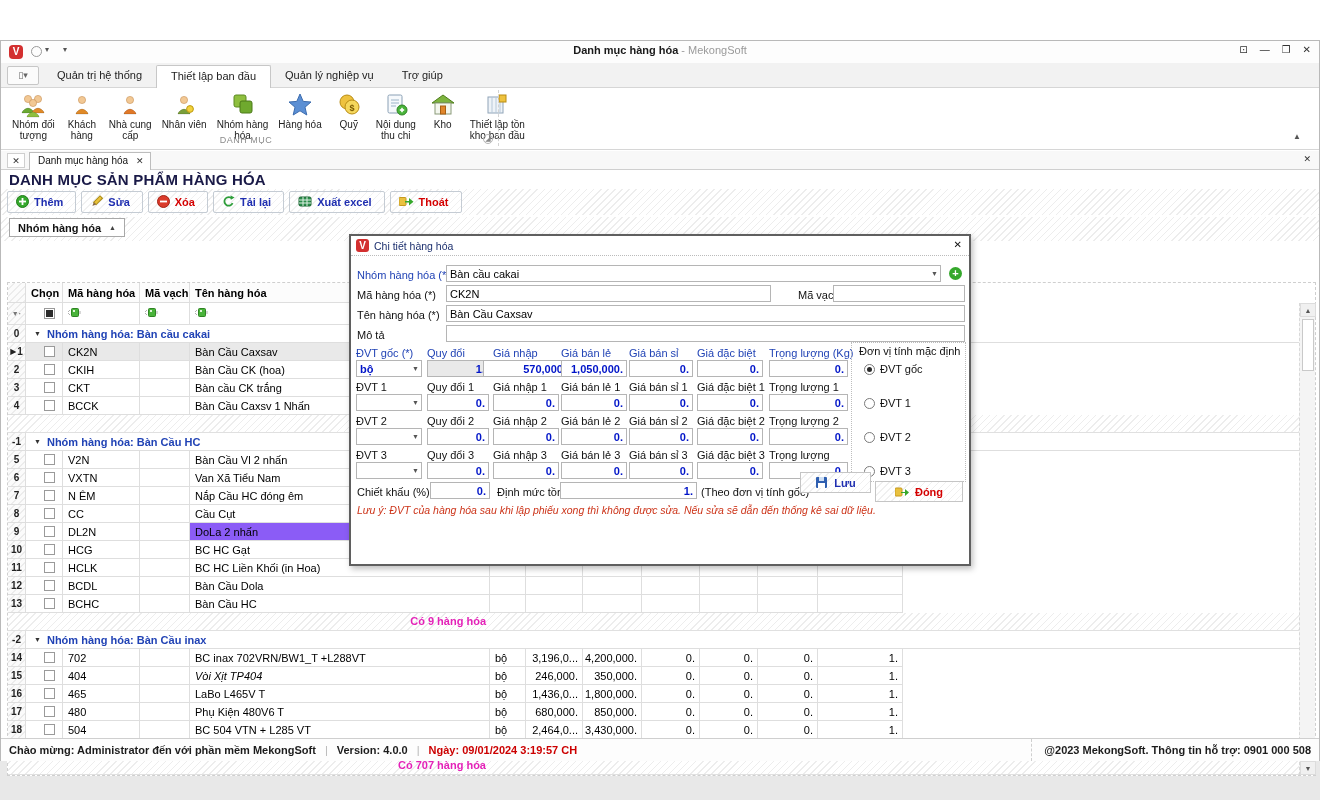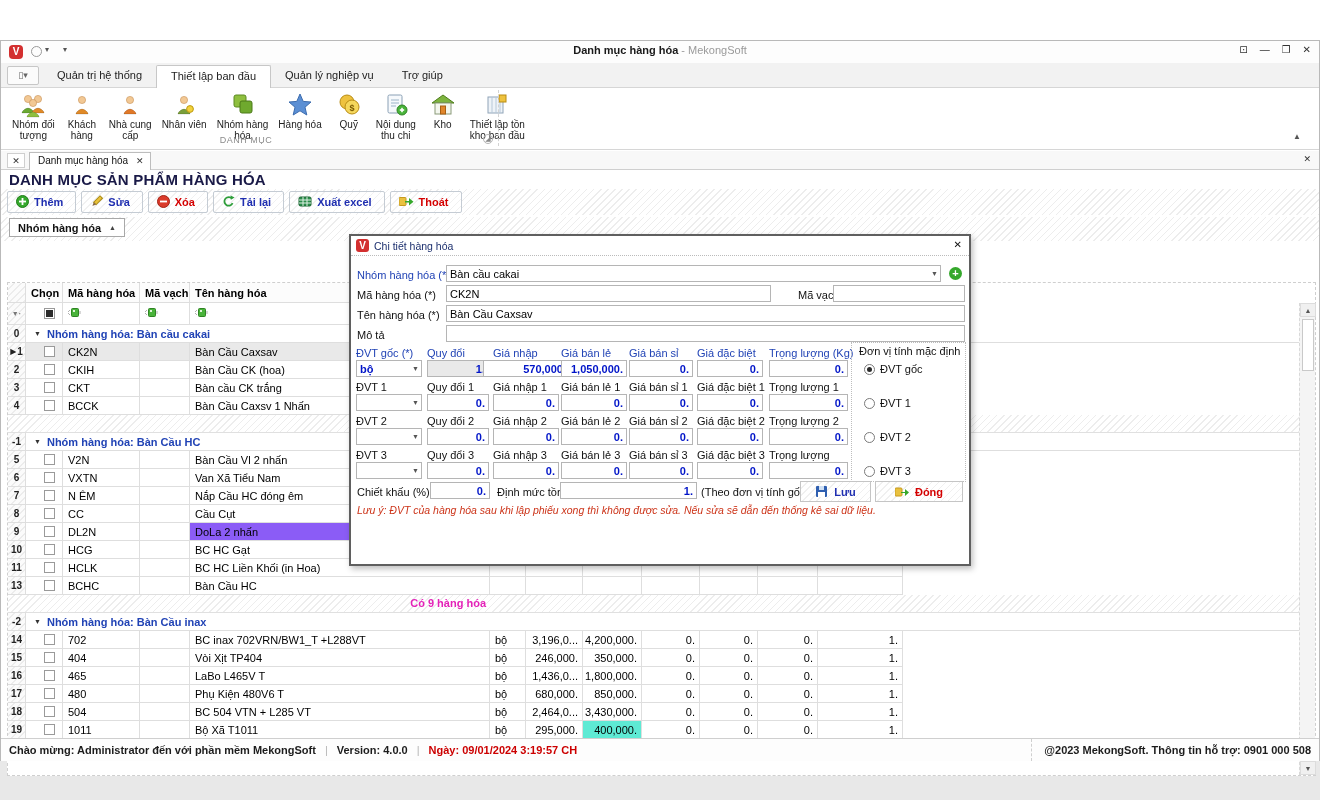--- a/index.html
+++ b/index.html
@@ -573,20 +573,36 @@
         <div class="gcell name-txt" style="width: 300px; flex: 0 0 300px; background: rgb(255, 255, 255);">BC HC Liền Khối (in Hoa)</div>
         <div class="gcell name-txt" style="width: 36px; flex: 0 0 36px; background: rgb(255, 255, 255);"></div>
         <div class="gcell num" style="width: 57px; flex: 0 0 57px; background: rgb(255, 255, 255);"></div>
         <div class="gcell num" style="width: 59px; flex: 0 0 59px; background: rgb(255, 255, 255);"></div>
         <div class="gcell num" style="width: 58px; flex: 0 0 58px; background: rgb(255, 255, 255);"></div>
         <div class="gcell num" style="width: 58px; flex: 0 0 58px; background: rgb(255, 255, 255);"></div>
         <div class="gcell num" style="width: 60px; flex: 0 0 60px; background: rgb(255, 255, 255);"></div>
         <div class="gcell num" style="width: 85px; flex: 0 0 85px; background: rgb(255, 255, 255);"></div>
       </div>
       <div class="grow r">
+        <div class="gcell ind" style="width: 18px; flex: 0 0 18px;">12</div>
+        <div class="gcell " style="width: 37px; flex: 0 0 37px; background: rgb(255, 255, 255);">
+          <span class="cbx"></span>
+        </div>
+        <div class="gcell name-txt" style="width: 77px; flex: 0 0 77px; background: rgb(255, 255, 255);">BCDL</div>
+        <div class="gcell name-txt" style="width: 50px; flex: 0 0 50px; background: rgb(255, 255, 255);"></div>
+        <div class="gcell name-txt" style="width: 300px; flex: 0 0 300px; background: rgb(255, 255, 255);">Bàn Cầu Dola</div>
+        <div class="gcell name-txt" style="width: 36px; flex: 0 0 36px; background: rgb(255, 255, 255);"></div>
+        <div class="gcell num" style="width: 57px; flex: 0 0 57px; background: rgb(255, 255, 255);"></div>
+        <div class="gcell num" style="width: 59px; flex: 0 0 59px; background: rgb(255, 255, 255);"></div>
+        <div class="gcell num" style="width: 58px; flex: 0 0 58px; background: rgb(255, 255, 255);"></div>
+        <div class="gcell num" style="width: 58px; flex: 0 0 58px; background: rgb(255, 255, 255);"></div>
+        <div class="gcell num" style="width: 60px; flex: 0 0 60px; background: rgb(255, 255, 255);"></div>
+        <div class="gcell num" style="width: 85px; flex: 0 0 85px; background: rgb(255, 255, 255);"></div>
+      </div>
+      <div class="grow r">
         <div class="gcell ind" style="width: 18px; flex: 0 0 18px;">13</div>
         <div class="gcell " style="width: 37px; flex: 0 0 37px; background: rgb(255, 255, 255);">
           <span class="cbx"></span>
         </div>
         <div class="gcell name-txt" style="width: 77px; flex: 0 0 77px; background: rgb(255, 255, 255);">BCHC</div>
         <div class="gcell name-txt" style="width: 50px; flex: 0 0 50px; background: rgb(255, 255, 255);"></div>
         <div class="gcell name-txt" style="width: 300px; flex: 0 0 300px; background: rgb(255, 255, 255);">Bàn Cầu HC</div>
         <div class="gcell name-txt" style="width: 36px; flex: 0 0 36px; background: rgb(255, 255, 255);"></div>
         <div class="gcell num" style="width: 57px; flex: 0 0 57px; background: rgb(255, 255, 255);"></div>
         <div class="gcell num" style="width: 59px; flex: 0 0 59px; background: rgb(255, 255, 255);"></div>
@@ -621,21 +637,21 @@
         <div class="gcell num" style="width: 60px; flex: 0 0 60px; background: rgb(255, 255, 255);">0.</div>
         <div class="gcell num" style="width: 85px; flex: 0 0 85px; background: rgb(255, 255, 255);">1.</div>
       </div>
       <div class="grow r">
         <div class="gcell ind" style="width: 18px; flex: 0 0 18px;">15</div>
         <div class="gcell " style="width: 37px; flex: 0 0 37px; background: rgb(255, 255, 255);">
           <span class="cbx"></span>
         </div>
         <div class="gcell name-txt" style="width: 77px; flex: 0 0 77px; background: rgb(255, 255, 255);">404</div>
         <div class="gcell name-txt" style="width: 50px; flex: 0 0 50px; background: rgb(255, 255, 255);"></div>
-        <div class="gcell name-txt" style="width: 300px; flex: 0 0 300px; background: rgb(255, 255, 255);">Vòi Xịt  TP404</div>
+        <div class="gcell name-txt" style="width: 300px; flex: 0 0 300px; background: rgb(255, 255, 255); font-style: italic;">Vòi Xịt  TP404</div>
         <div class="gcell name-txt" style="width: 36px; flex: 0 0 36px; background: rgb(255, 255, 255);">bộ</div>
         <div class="gcell num" style="width: 57px; flex: 0 0 57px; background: rgb(255, 255, 255);">246,000.</div>
         <div class="gcell num" style="width: 59px; flex: 0 0 59px; background: rgb(255, 255, 255);">350,000.</div>
         <div class="gcell num" style="width: 58px; flex: 0 0 58px; background: rgb(255, 255, 255);">0.</div>
         <div class="gcell num" style="width: 58px; flex: 0 0 58px; background: rgb(255, 255, 255);">0.</div>
         <div class="gcell num" style="width: 60px; flex: 0 0 60px; background: rgb(255, 255, 255);">0.</div>
         <div class="gcell num" style="width: 85px; flex: 0 0 85px; background: rgb(255, 255, 255);">1.</div>
       </div>
       <div class="grow r">
         <div class="gcell ind" style="width: 18px; flex: 0 0 18px;">16</div>
@@ -882,21 +898,21 @@
     <div class="dlbl" style="left:6px;top:250px">Chiết khấu (%)</div>
     <div class="din numv" style="left:79px;top:246px;width:60px">
         <span>0.</span>
       </div>
     <div class="dlbl" style="left:146px;top:250px">Định mức tồn</div>
     <div class="din numv" style="left:209px;top:246px;width:137px">
         <span>1.</span>
       </div>
     <div class="dlbl" style="left:350px;top:250px">(Theo đơn vị tính gốc)</div>
 
-    <div class="dbtn blue" style="left:449px;top:245px;width:71px">
+    <div class="dbtn blue" style="left:449px;top:236px;width:71px">
       <svg width="13" height="13">
           <rect x="1" y="1" width="11" height="11" rx="1" fill="#2f5fb0"></rect>
           <rect x="4" y="1" width="5" height="4" fill="#cfe0f5"></rect>
           <rect x="3" y="7" width="7" height="5" fill="#fff"></rect>
         </svg>
       <span>Lưu</span>
     </div>
     <div class="dbtn red" style="left:524px;top:245px;width:88px">
       <svg width="14" height="12">
           <rect x="0" y="2" width="7" height="8" rx="1" fill="#e9c13f" stroke="#c79a1d"></rect>

